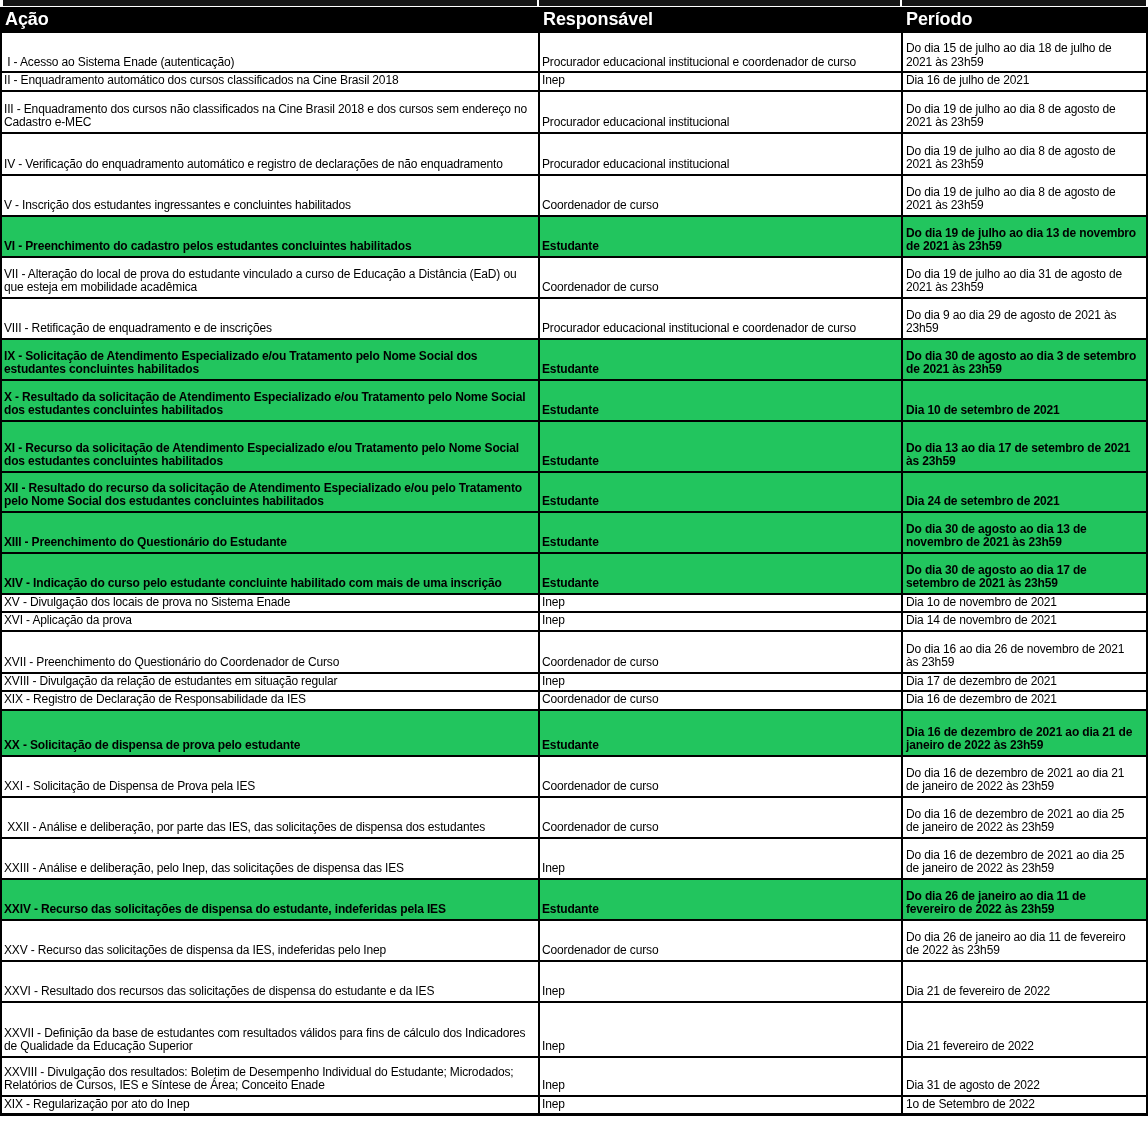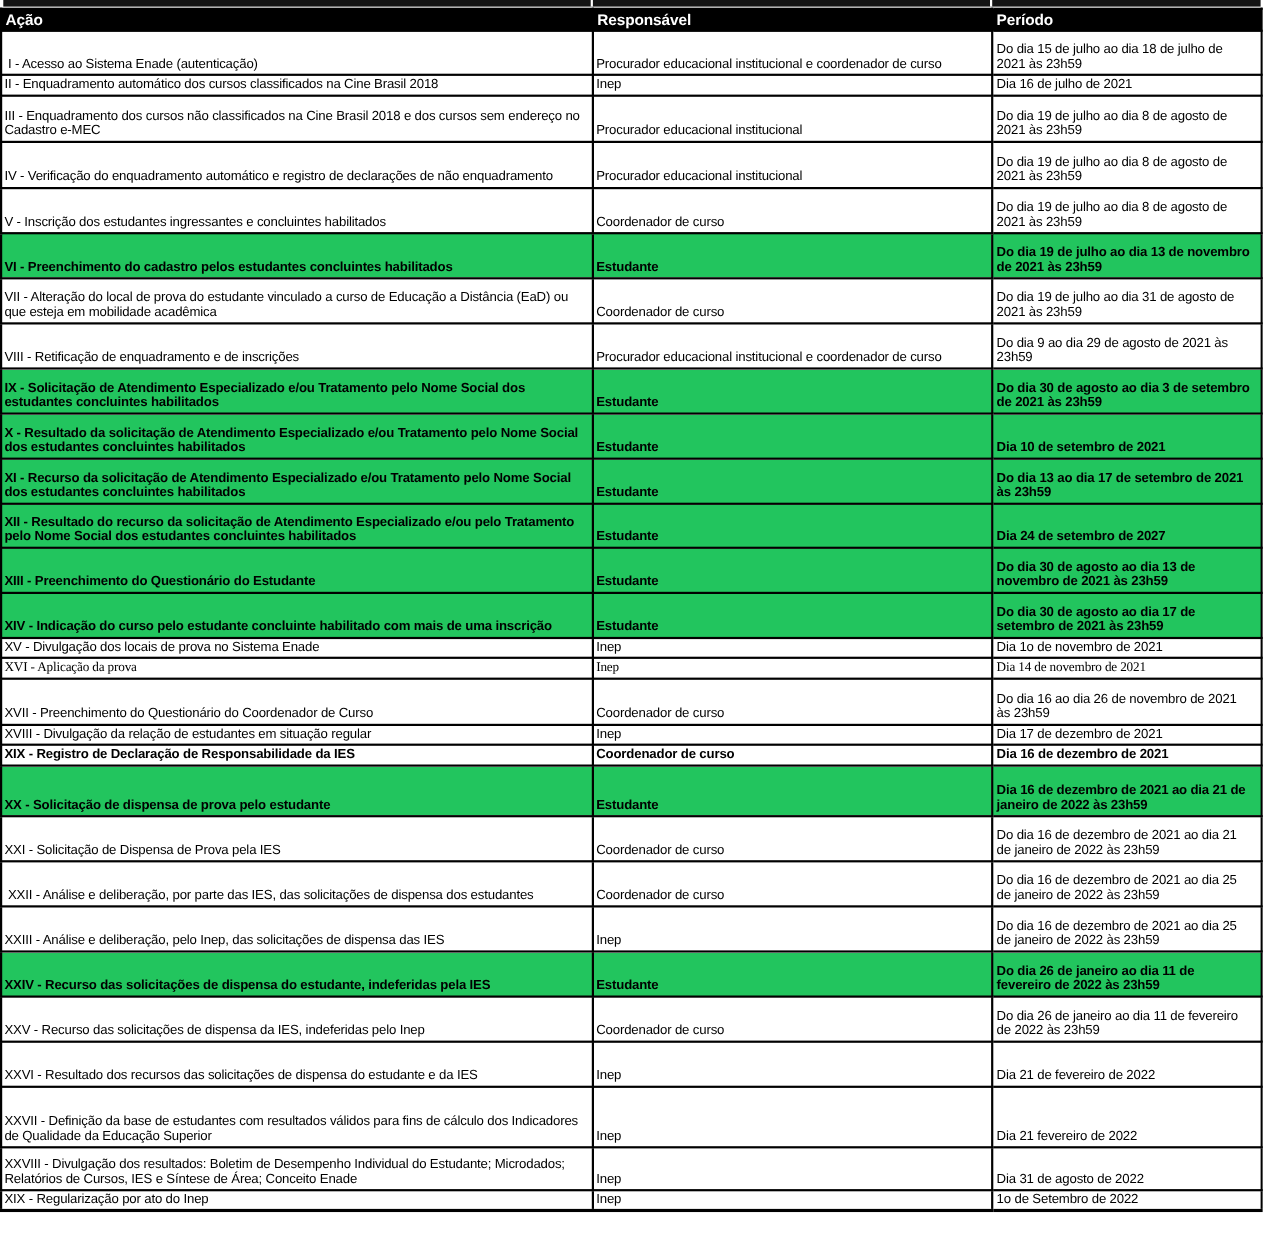--- a/index.html
+++ b/index.html
@@ -6,21 +6,21 @@
   body{width:1148px;font-family:"Liberation Sans", sans-serif;color:#000;}
   .sheet{width:1148px;}
   .top-strip{height:6px;width:1143px;margin-left:3px;background:#141414;position:relative;margin-bottom:1px;}
   .top-strip .sep{position:absolute;top:0;width:2px;height:6px;background:#ffffff;}
   .top-strip .sep1{left:534px;}
   .top-strip .sep2{left:897px;}
   table{border-collapse:collapse;table-layout:fixed;width:1146px;font-family:"Liberation Sans", sans-serif;}
   col.c-acao{width:538px;}
   col.c-resp{width:363px;}
   col.c-per{width:245px;}
-  th{background:#000000;color:#ffffff;font-size:14px;font-weight:bold;text-align:left;height:17px;padding:0 0 1px 3px;border:2px solid #000;letter-spacing:-0.1px;}
+  th{background:#000000;color:#ffffff;font-size:18px;font-weight:bold;text-align:left;height:17px;padding:0 0 1px 3px;border:2px solid #000;letter-spacing:-0.1px;}
   td{border:2px solid #000000;vertical-align:bottom;font-size:12px;line-height:13.5px;padding:1px 3px 2px 2px;letter-spacing:-0.15px;white-space:pre-wrap;word-wrap:break-word;overflow:hidden;}
   td.col-per{padding-right:8px;padding-left:3px;}
   tr.hl td{background:#22c55e;font-weight:bold;}
   tr:last-child td{border-bottom:3px solid #000;}
 </style>
 </head>
 <body>
 
 <div class="sheet">
 
@@ -86,61 +86,61 @@
         <tr class="hl" style="height: 41px; padding-left: 32px;">
           <td class="col-acao">IX - Solicitação de Atendimento Especializado e/ou Tratamento pelo Nome Social dos estudantes concluintes habilitados</td>
           <td class="col-resp">Estudante</td>
           <td class="col-per">Do dia 30 de agosto ao dia 3 de setembro de 2021 às 23h59</td>
         </tr>
         <tr class="hl" style="height: 41px;">
           <td class="col-acao">X - Resultado da solicitação de Atendimento Especializado e/ou Tratamento pelo Nome Social dos estudantes concluintes habilitados</td>
           <td class="col-resp">Estudante</td>
           <td class="col-per">Dia 10 de setembro de 2021</td>
         </tr>
-        <tr class="hl" style="height: 41px;">
+        <tr class="hl" style="height: 51px;">
           <td class="col-acao">XI - Recurso da solicitação de Atendimento Especializado e/ou Tratamento pelo Nome Social dos estudantes concluintes habilitados</td>
           <td class="col-resp">Estudante</td>
           <td class="col-per">Do dia 13 ao dia 17 de setembro de 2021 às 23h59</td>
         </tr>
         <tr class="hl" style="height: 40px;">
           <td class="col-acao">XII - Resultado do recurso da solicitação de Atendimento Especializado e/ou pelo Tratamento pelo Nome Social dos estudantes concluintes habilitados</td>
           <td class="col-resp">Estudante</td>
-          <td class="col-per">Dia 24 de setembro de 2027</td>
+          <td class="col-per">Dia 24 de setembro de 2021</td>
         </tr>
         <tr class="hl" style="height: 41px;">
           <td class="col-acao">XIII - Preenchimento do Questionário do Estudante</td>
           <td class="col-resp">Estudante</td>
           <td class="col-per">Do dia 30 de agosto ao dia 13 de novembro de 2021 às 23h59</td>
         </tr>
         <tr class="hl" style="height: 41px;">
           <td class="col-acao">XIV - Indicação do curso pelo estudante concluinte habilitado com mais de uma inscrição</td>
           <td class="col-resp">Estudante</td>
           <td class="col-per">Do dia 30 de agosto ao dia 17 de setembro de 2021 às 23h59</td>
         </tr>
         <tr style="height: 17px;">
           <td class="col-acao">XV - Divulgação dos locais de prova no Sistema Enade</td>
           <td class="col-resp">Inep</td>
           <td class="col-per">Dia 1o de novembro de 2021</td>
         </tr>
-        <tr style="height: 17px; font-family: Liberation Serif, serif;">
+        <tr style="height: 17px;">
           <td class="col-acao">XVI - Aplicação da prova</td>
           <td class="col-resp">Inep</td>
           <td class="col-per">Dia 14 de novembro de 2021</td>
         </tr>
         <tr style="height: 42px;">
           <td class="col-acao">XVII - Preenchimento do Questionário do Coordenador de Curso</td>
           <td class="col-resp">Coordenador de curso</td>
           <td class="col-per">Do dia 16 ao dia 26 de novembro de 2021 às 23h59</td>
         </tr>
         <tr style="height: 17px; padding-left: 13px;">
           <td class="col-acao">XVIII - Divulgação da relação de estudantes em situação regular</td>
           <td class="col-resp">Inep</td>
           <td class="col-per">Dia 17 de dezembro de 2021</td>
         </tr>
-        <tr style="height: 17px; font-weight: bold;">
+        <tr style="height: 17px;">
           <td class="col-acao">XIX - Registro de Declaração de Responsabilidade da IES</td>
           <td class="col-resp">Coordenador de curso</td>
           <td class="col-per">Dia 16 de dezembro de 2021</td>
         </tr>
         <tr class="hl" style="height: 46px;">
           <td class="col-acao">XX - Solicitação de dispensa de prova pelo estudante</td>
           <td class="col-resp">Estudante</td>
           <td class="col-per">Dia 16 de dezembro de 2021 ao dia 21 de janeiro de 2022 às 23h59</td>
         </tr>
         <tr style="height: 41px;">

